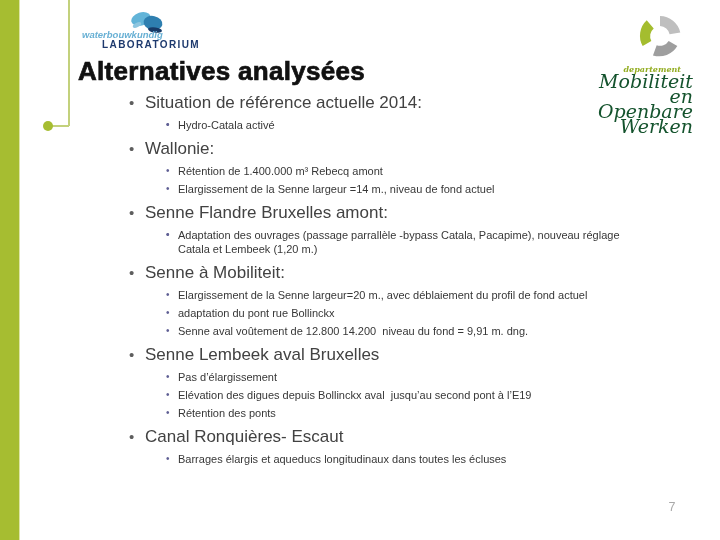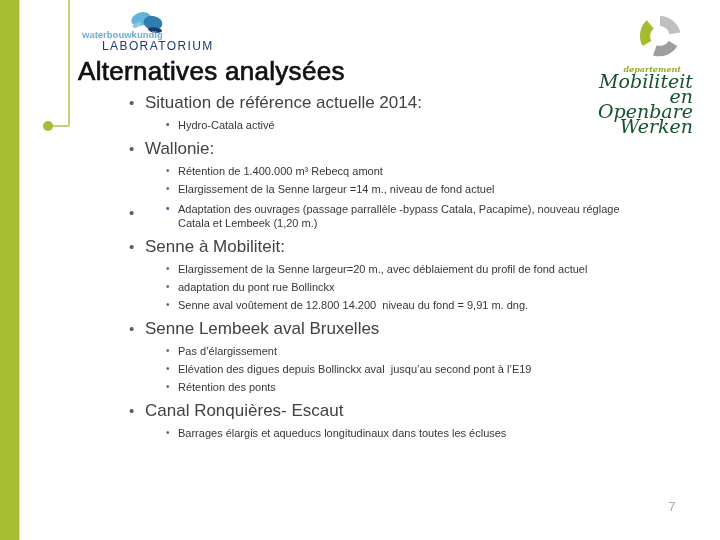--- a/index.html
+++ b/index.html
@@ -10,32 +10,32 @@
   
   .accent-bar{position:absolute;left:0;top:0;width:19px;height:540px;border-right:1px solid #dde5a8;}
   
   .conn-v{position:absolute;left:68px;top:0;width:1.5px;height:126px;background:#c3d17c;}
   .conn-h{position:absolute;left:52px;top:125px;width:17px;height:1.5px;background:#c3d17c;}
   .conn-dot{position:absolute;left:43px;top:121px;width:10px;height:10px;border-radius:50%;}
   
   .logo-left{position:absolute;left:82px;top:8px;width:90px;}
   .logo-left .mark{position:absolute;left:46px;top:2px;}
   .logo-left .l1{position:absolute;left:0;top:21px;width:72px;text-align:left;
-    font-size:9.5px;font-weight:bold;color:#68b0d4;letter-spacing:0px;white-space:nowrap;}
-  .logo-left .l2{position:absolute;left:20px;top:31px;font-size:12px;font-weight:normal;
+    font-size:9.5px;font-weight:bold;color:#68b0d4;letter-spacing:0px;white-space:nowrap;font-style:italic;}
+  .logo-left .l2{position:absolute;left:20px;top:31px;font-size:10px;font-weight:bold;
     color:#1e3a6e;letter-spacing:1.4px;white-space:nowrap;}
   
   .logo-right{position:absolute;left:585px;top:12px;width:110px;text-align:right;}
   .logo-right .mark{display:block;margin:0 6px 0 auto;}
   .logo-right .r1{font-size:8px;font-weight:bold;color:#93ad21;font-style:italic;
     margin:2px 14px 0 0;font-family:"DejaVu Serif",serif;}
   .logo-right .r2,.logo-right .r3{font-size:19px;color:#14532d;font-style:italic;
     font-family:"DejaVu Serif",serif;line-height:15px;margin-right:2px;}
   
-  .title{position:absolute;left:78px;top:56px;font-size:26px;font-weight:400;color:#111;
+  .title{position:absolute;left:78px;top:56px;font-size:26px;font-weight:700;color:#111;
     -webkit-text-stroke:0.7px #111;letter-spacing:0.3px;white-space:nowrap;}
   
   .content{position:absolute;left:128px;top:92px;width:565px;}
   .section{margin:0;}
   .section + .section .heading{margin-top:6px;}
   .heading{position:relative;padding-left:17px;font-size:17px;line-height:22px;color:#424242;}
   .heading .b1{position:absolute;left:1px;top:0;color:#5e5e5e;font-size:15px;}
   .item{position:relative;padding-left:50px;max-width:508px;font-size:11px;line-height:14px;
     color:#373737;margin:4px 0;white-space:pre-wrap;}
   .item .b2{position:absolute;left:38px;top:0;color:#5f5f94;font-size:10px;}
@@ -89,21 +89,21 @@
         <div class="heading"><span class="b1">•</span><span class="htext">Situation de référence actuelle 2014:</span></div>
         <div class="item"><span class="b2">•</span></div>
         <div class="item"><span class="b2">•</span><span class="itext">Hydro-Catala activé</span></div>
       </div>
       <div class="section">
         <div class="heading"><span class="b1">•</span><span class="htext">Wallonie:</span></div>
         <div class="item"><span class="b2">•</span><span class="itext">Rétention de 1.400.000 m³ Rebecq amont</span></div>
         <div class="item"><span class="b2">•</span><span class="itext">Elargissement de la Senne largeur =14 m., niveau de fond actuel</span></div>
       </div>
       <div class="section">
-        <div class="heading"><span class="b1">•</span></div>
+        <div class="heading"><span class="b1">•</span><span class="htext">Senne Flandre Bruxelles amont:</span></div>
         <div class="item"><span class="b2">•</span></div>
         <div class="item"><span class="b2">•</span><span class="itext">Adaptation des ouvrages (passage parrallèle -bypass Catala, Pacapime), nouveau réglage Catala et Lembeek (1,20 m.)</span></div>
       </div>
       <div class="section">
         <div class="heading"><span class="b1">•</span><span class="htext">Senne à Mobiliteit:</span></div>
         <div class="item"><span class="b2">•</span><span class="itext">Elargissement de la Senne largeur=20 m., avec déblaiement du profil de fond actuel</span></div>
         <div class="item"><span class="b2">•</span><span class="itext">adaptation du pont rue Bollinckx</span></div>
         <div class="item"><span class="b2">•</span><span class="itext">Senne aval voûtement de 12.800 14.200  niveau du fond = 9,91 m. dng.</span></div>
       </div>
       <div class="section">

